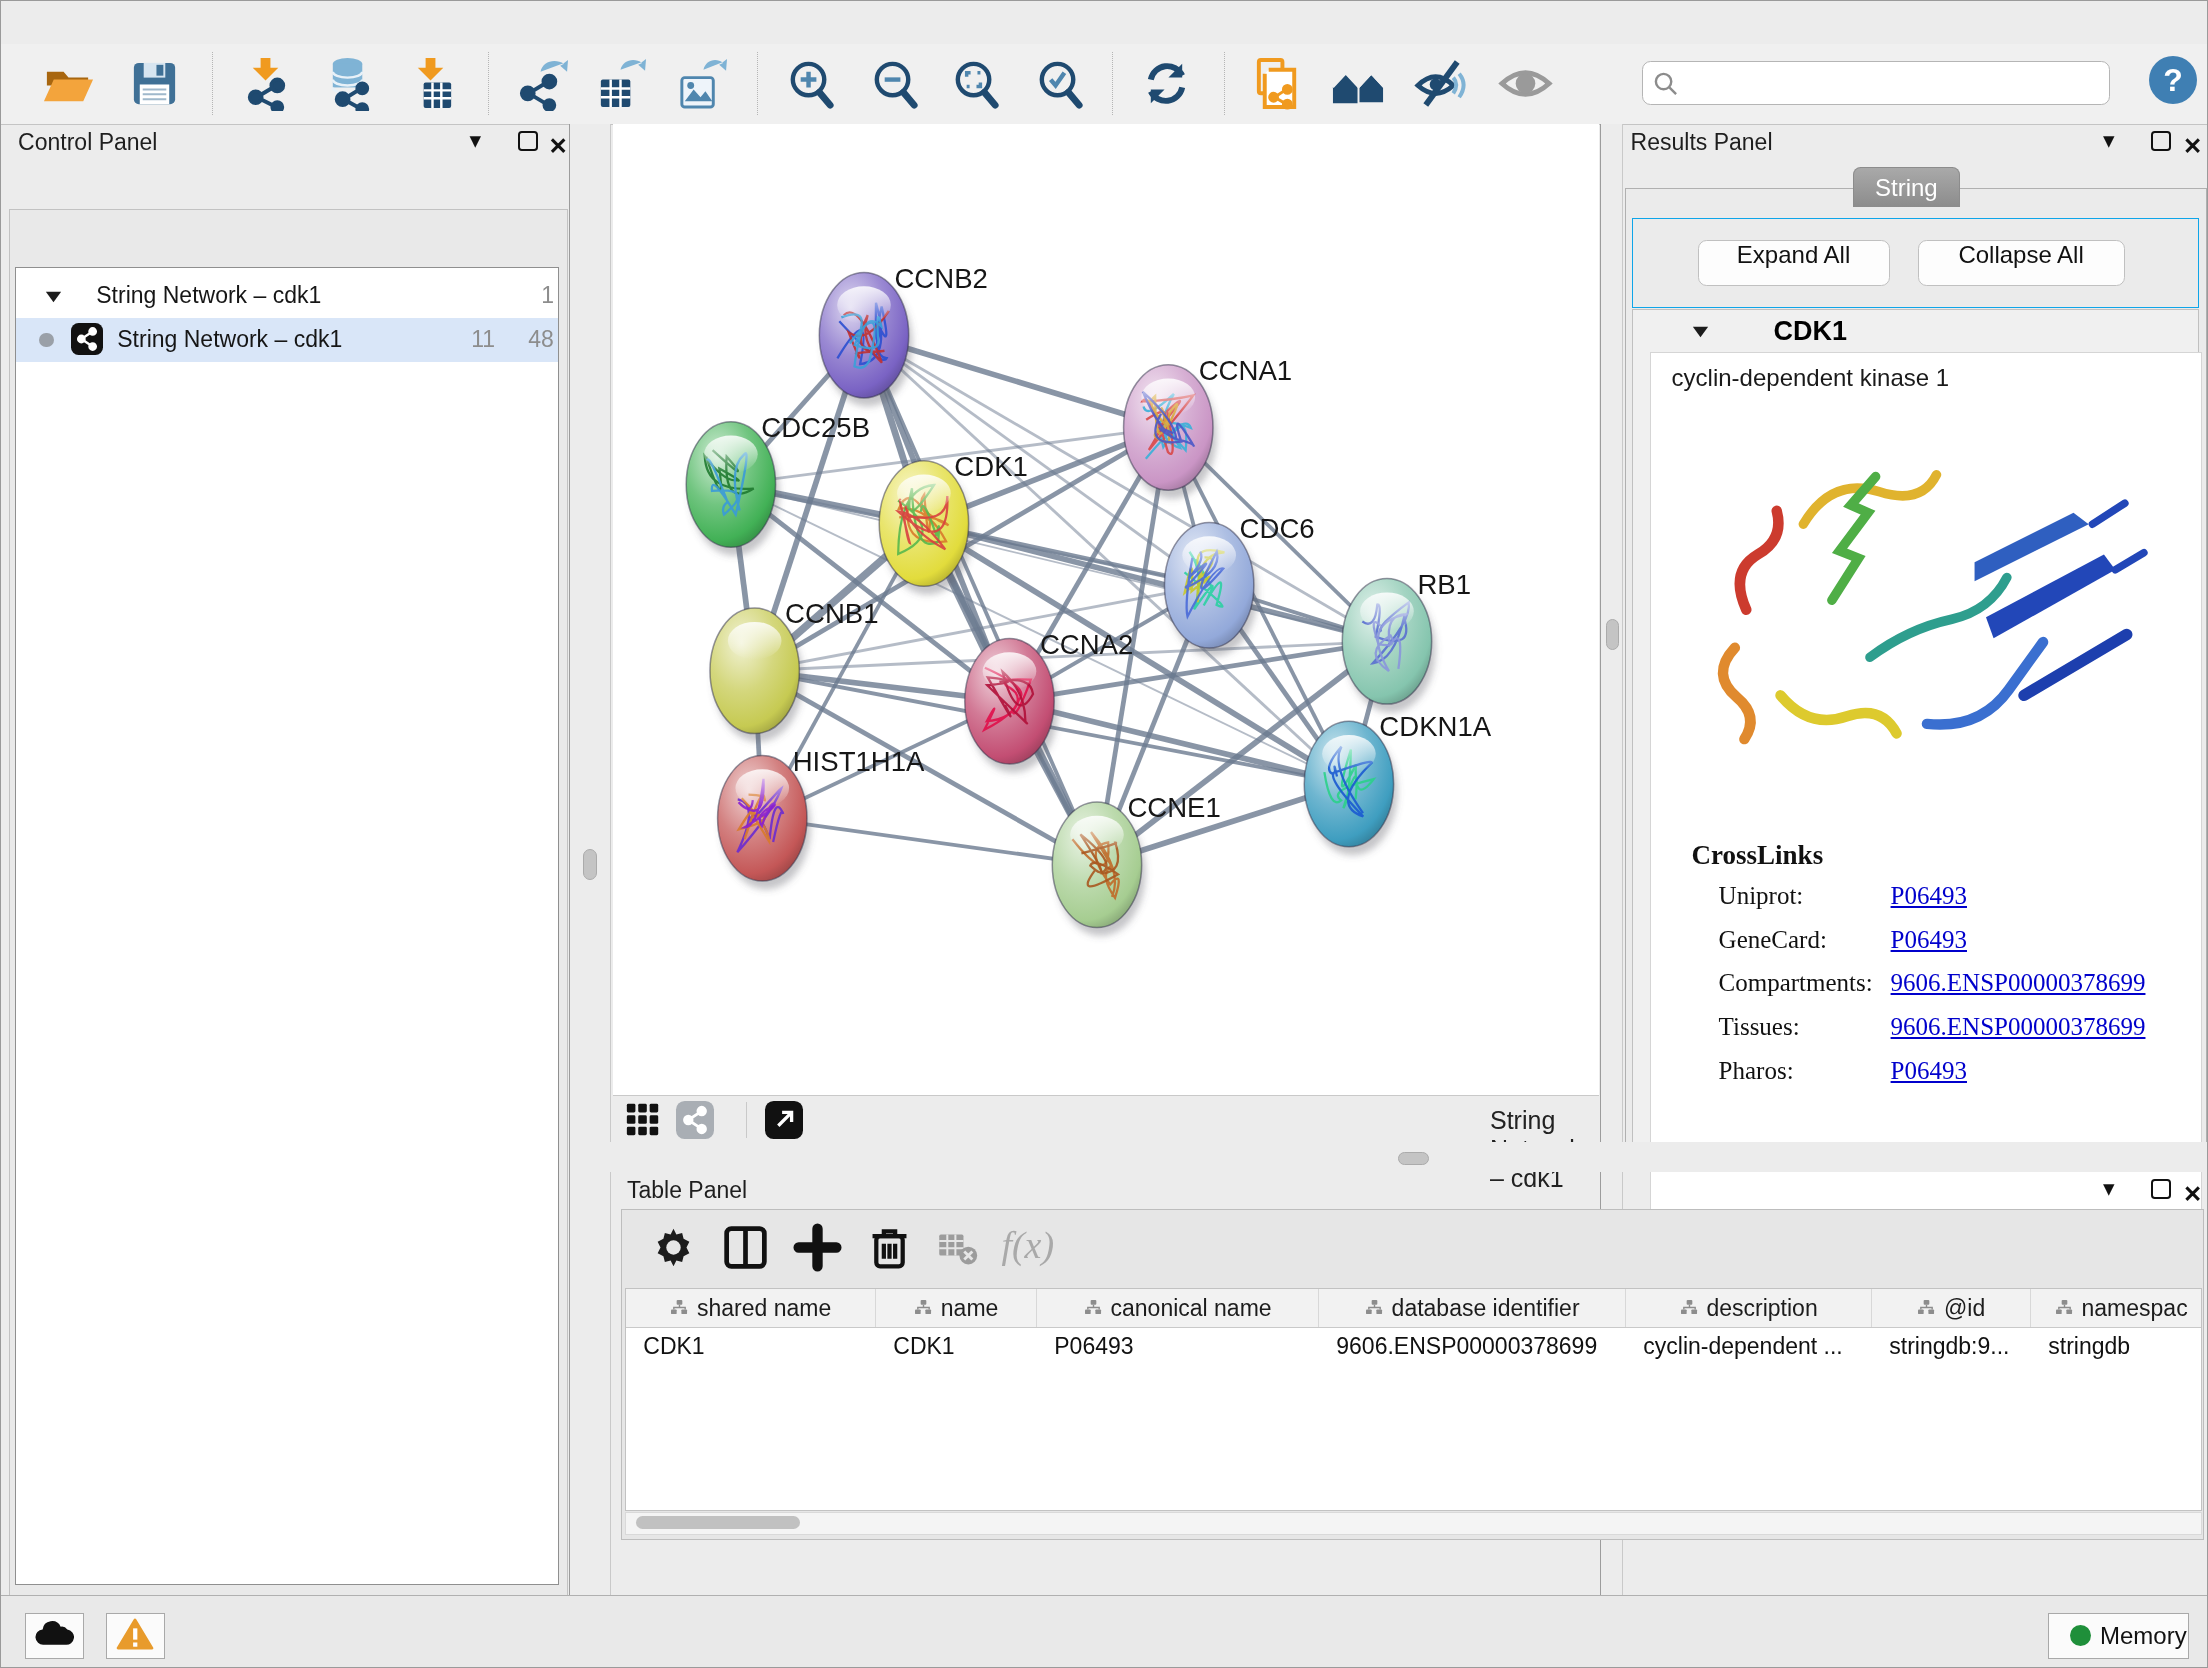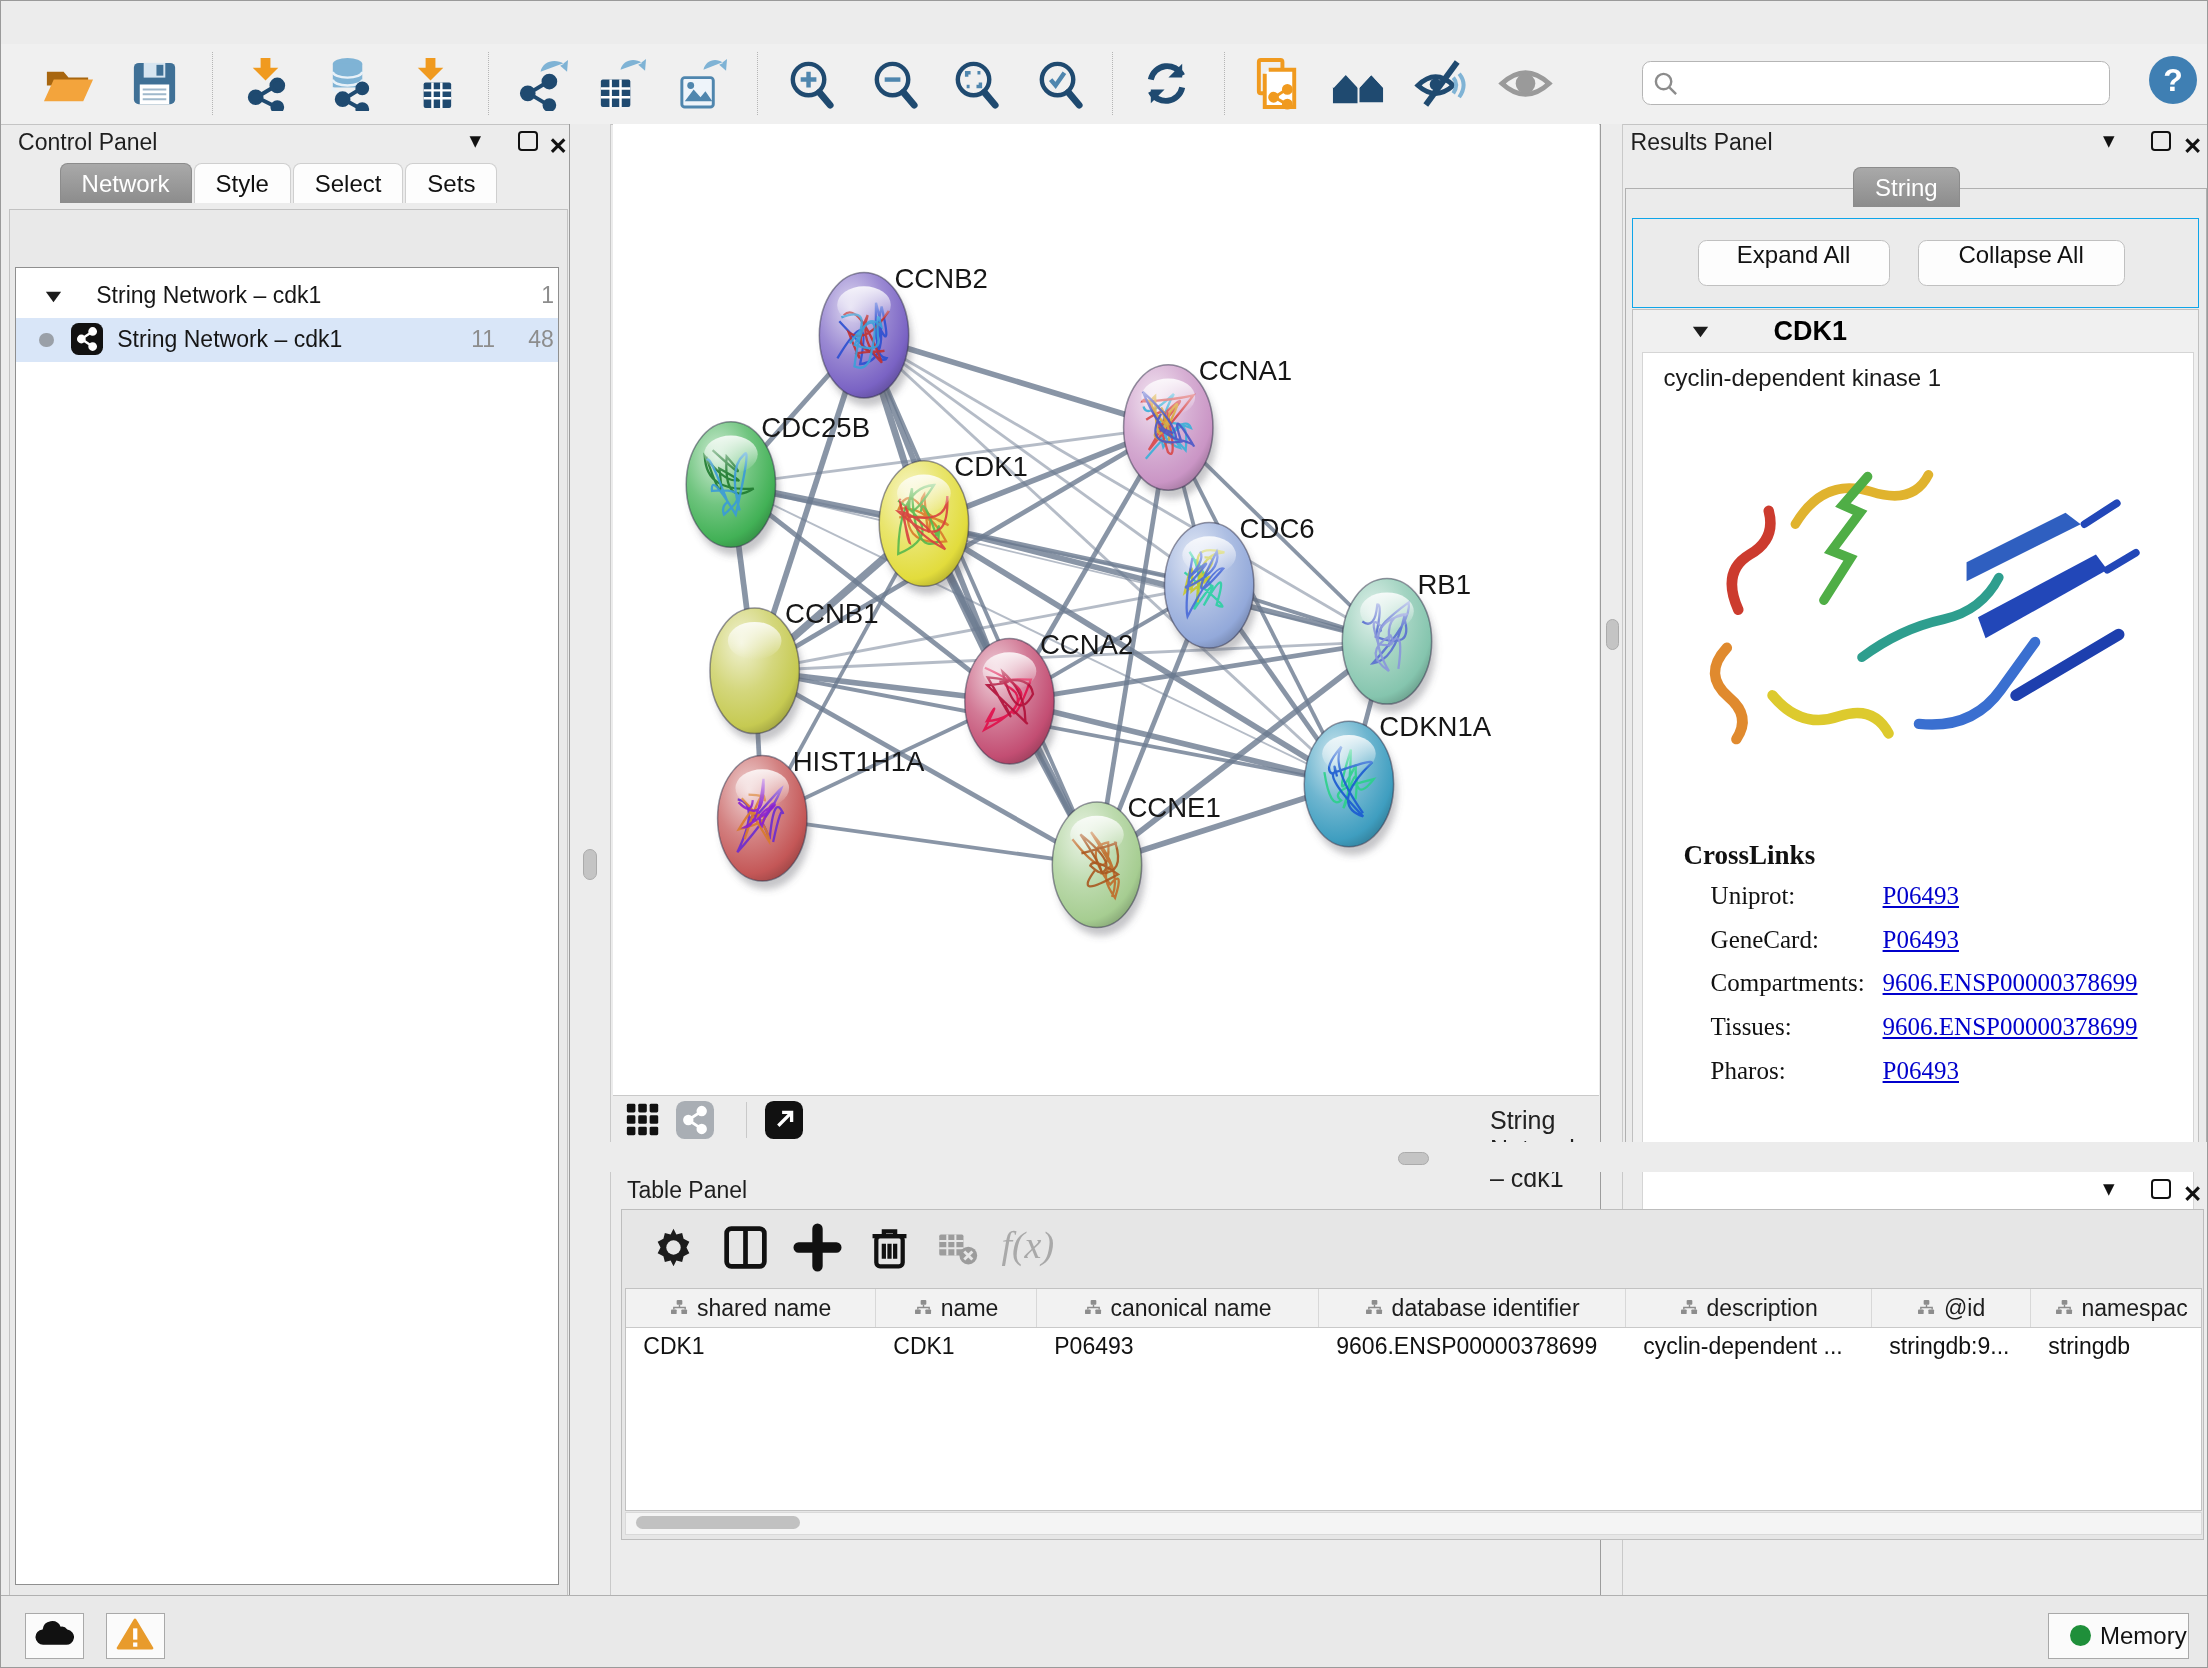--- a/index.html
+++ b/index.html
@@ -53,21 +53,21 @@
   .chk{position:absolute;left:1307px;top:10.5px;width:26px;height:26px;background:#58a0d8;border-radius:4.8px;
     color:#fff;font-size:19px;text-align:center;line-height:26px;}
   
   #results-panel{position:absolute;left:1622px;top:124px;width:587px;height:1033px;}
   #rp-outer{position:absolute;left:1.9px;top:63px;width:580px;height:964px;background:#ebebeb;border:1px solid #b0b0b0;}
   #rp-expandbox{position:absolute;left:5.7px;top:28.5px;width:565px;height:88px;background:#ebebeb;border:1px solid #0ea5e9;}
   .rp-btn{position:absolute;top:21px;height:44px;background:#fdfdfd;border:1px solid #c0c0c0;border-radius:8.6px;
     font-size:24px;color:#111;text-align:center;}
   #rp-section{position:absolute;left:5.7px;top:120px;width:565px;height:837px;background:#f0f0f0;border:1px solid #c0c0c0;}
   #rp-sechdr{position:absolute;left:0;top:0;width:100%;height:42px;}
-  #rp-content{position:absolute;left:9px;top:42px;width:552px;height:886px;background:#fff;border:1px solid #d5d5d5;box-sizing:border-box;}
+  #rp-content{position:absolute;left:17px;top:42px;width:552px;height:886px;background:#fff;border:1px solid #d5d5d5;box-sizing:border-box;}
   #rp-desc{position:absolute;left:21px;top:11.4px;font-size:24px;color:#1a1a1a;}
   #protein-img{position:absolute;left:38px;top:57px;}
   .serif{font-family:"Liberation Serif",serif;}
   #xl-title{position:absolute;left:41px;top:487px;font-size:27px;font-weight:bold;color:#111;}
   .xlrow{position:absolute;left:68px;width:466px;font-size:25px;color:#111;}
   .xlrow .xlv{position:absolute;left:172px;color:#0000cc;text-decoration:underline;}
   
   #hsplit{position:absolute;left:609px;top:1141px;width:1600px;height:30px;background:#ececec;}
   #table-panel{position:absolute;left:609px;top:1172px;width:1600px;height:422px;}
   #tp-box{position:absolute;left:11.4px;top:36px;width:1581px;height:329px;background:#e6e6e6;border:1px solid #bdbdbd;}
@@ -212,26 +212,20 @@
       </svg>
     </div>
     <div class="helpbtn">?</div>
   </div>
 
   <div id="control-panel">
     <span class="ptitle" style="position:absolute;left:9.5px;top:3.8px">Control Panel</span>
     <span class="pctl" style="left:461px;top:1.9px">▾</span>
     <span class="winbox" style="position:absolute;left:509px;top:5.7px"></span>
     <span class="pctl" style="left:540px;font-weight:bold">✕</span>
-    <div class="ftabs" style="left:51px;top:38px" id="cp-tabs">
-        <div class="ftab sel">Network</div>
-        <div class="ftab">Style</div>
-        <div class="ftab">Select</div>
-        <div class="ftab">Sets</div>
-      </div>
     <div id="cp-body">
       <div id="cp-list">
         <div class="treerow" style="margin-top:5.7px">
           <svg width="21" height="21" viewBox="0 0 22 22" style="position:absolute;left:27px;top:12.4px">
             <path d="M3 6 h16 l-8 11z" fill="#1c1c1c"></path>
             </svg>
           <span style="position:absolute;left:80px;top:8.6px">String Network – cdk1</span>
           <span class="cnt" style="left:525px;top:8.6px">1</span>
         </div>
         <div class="treerow rowsel">

